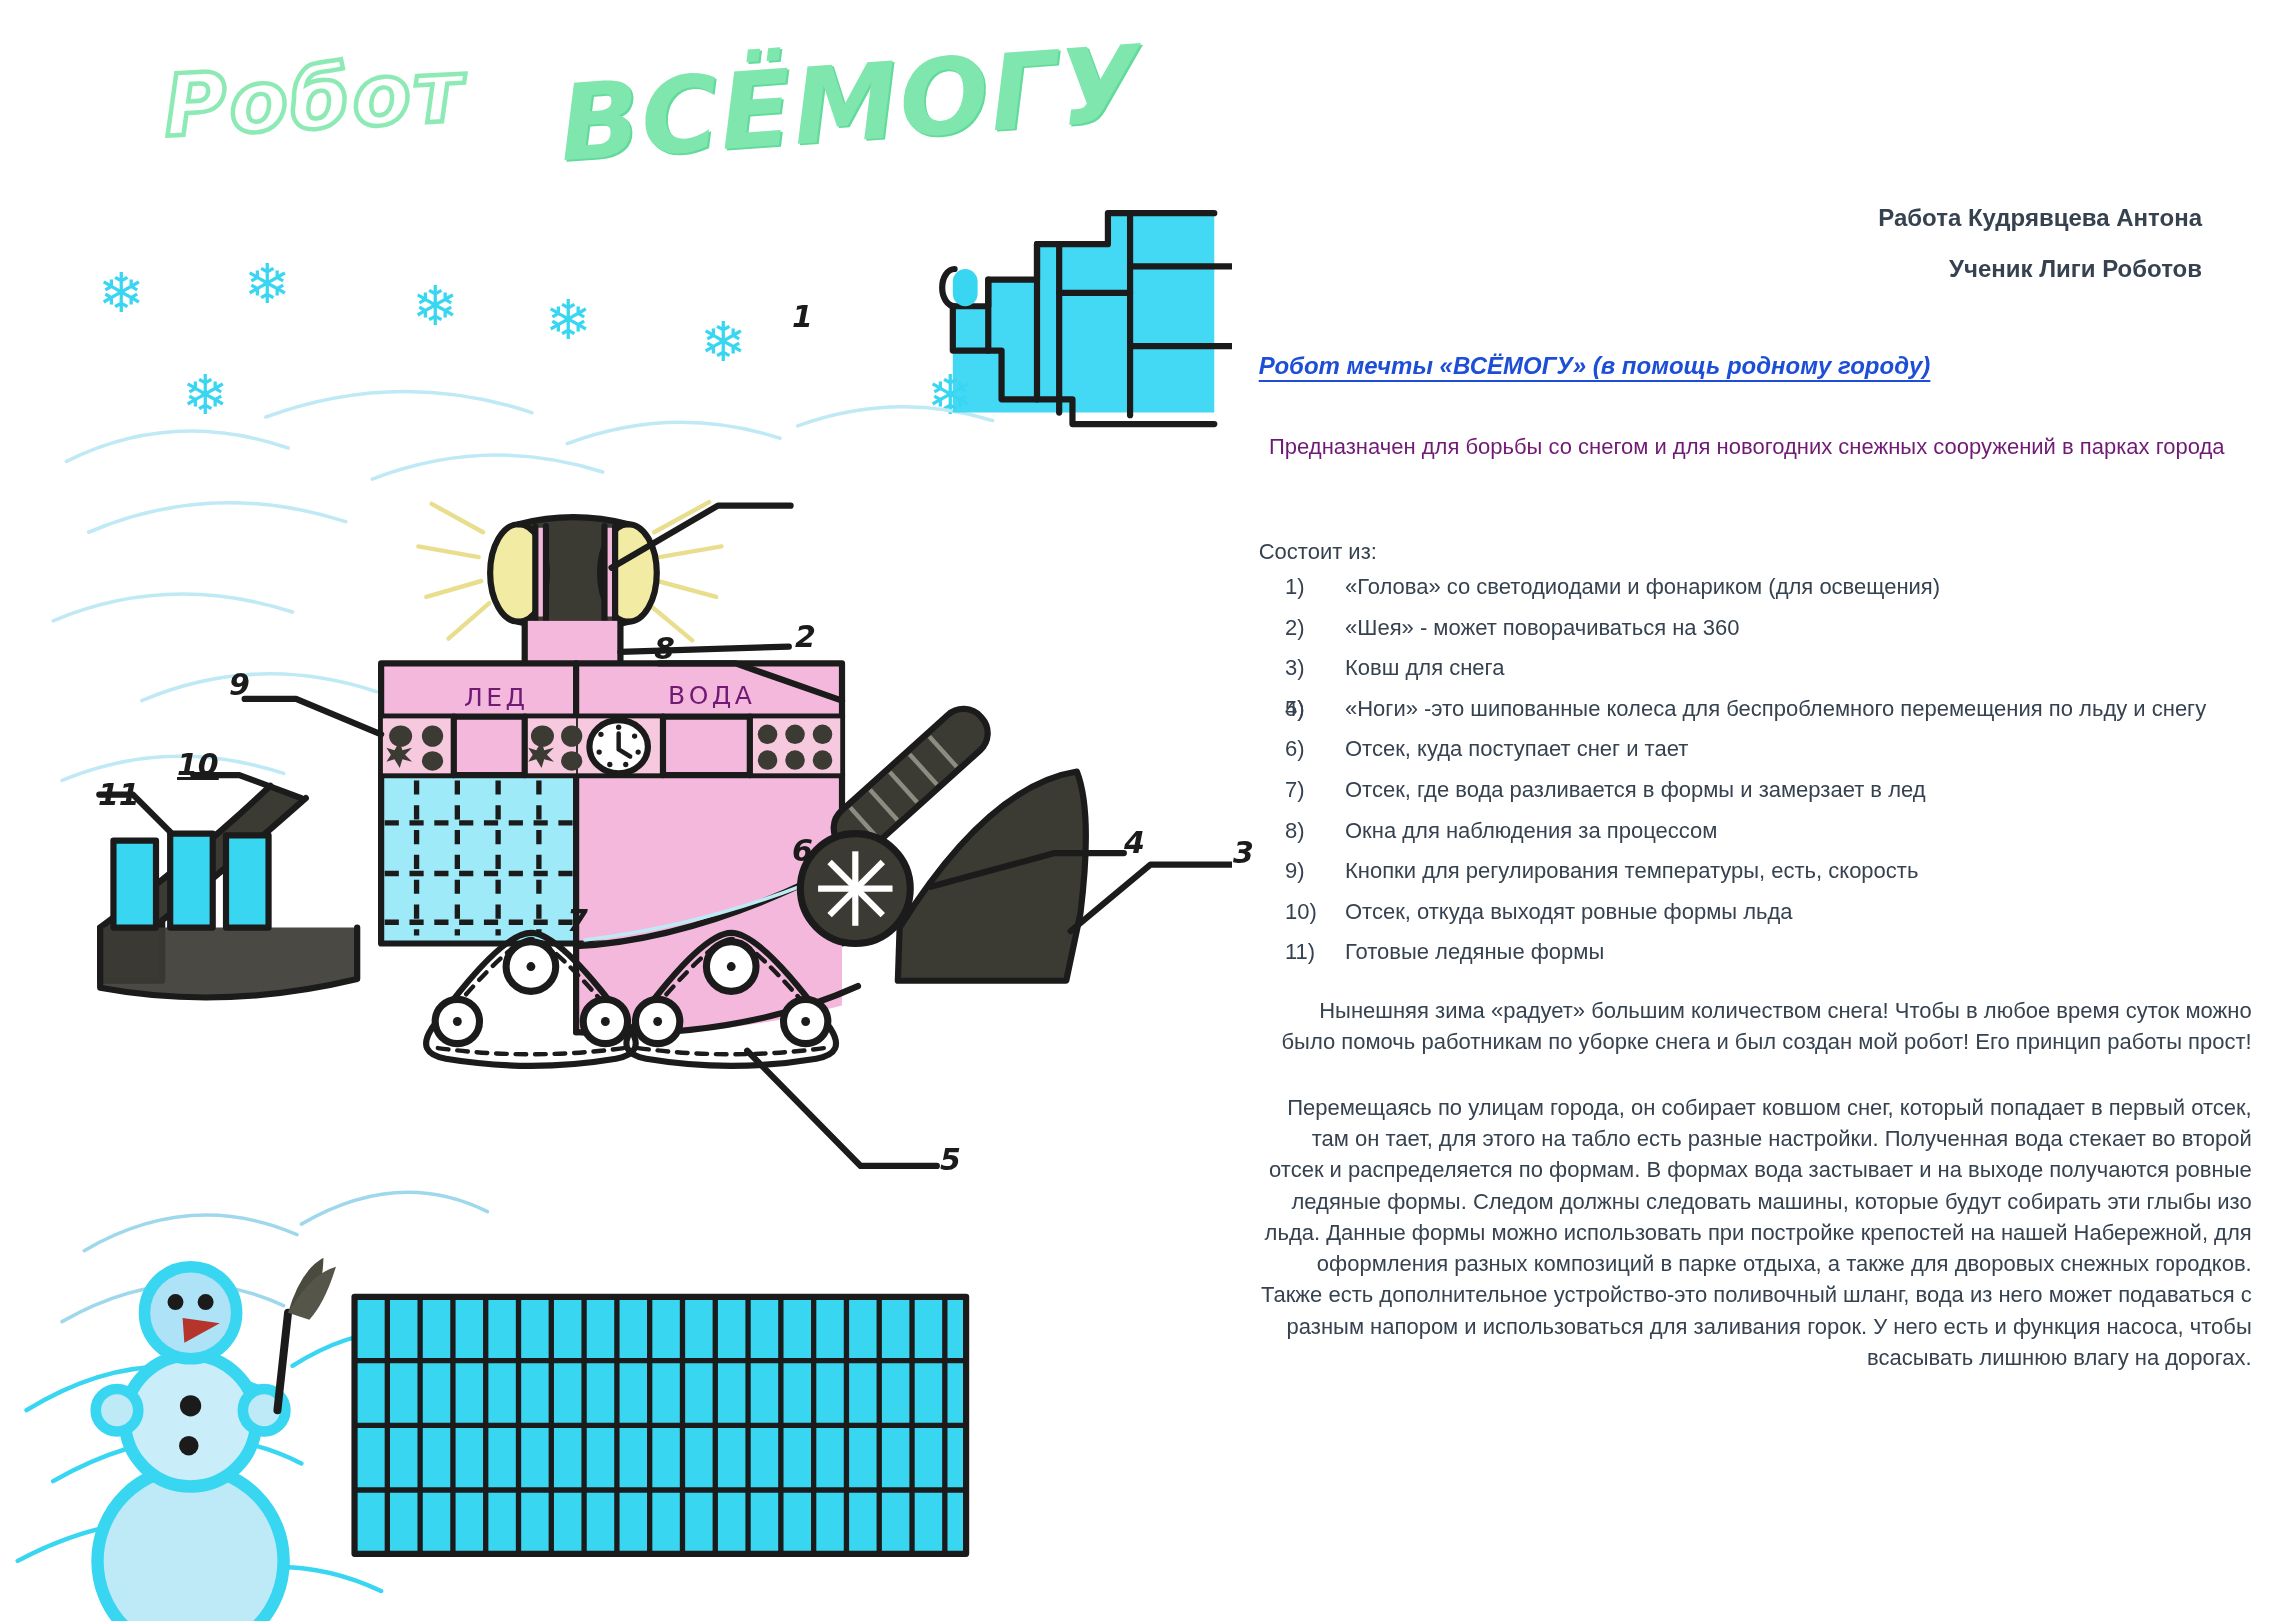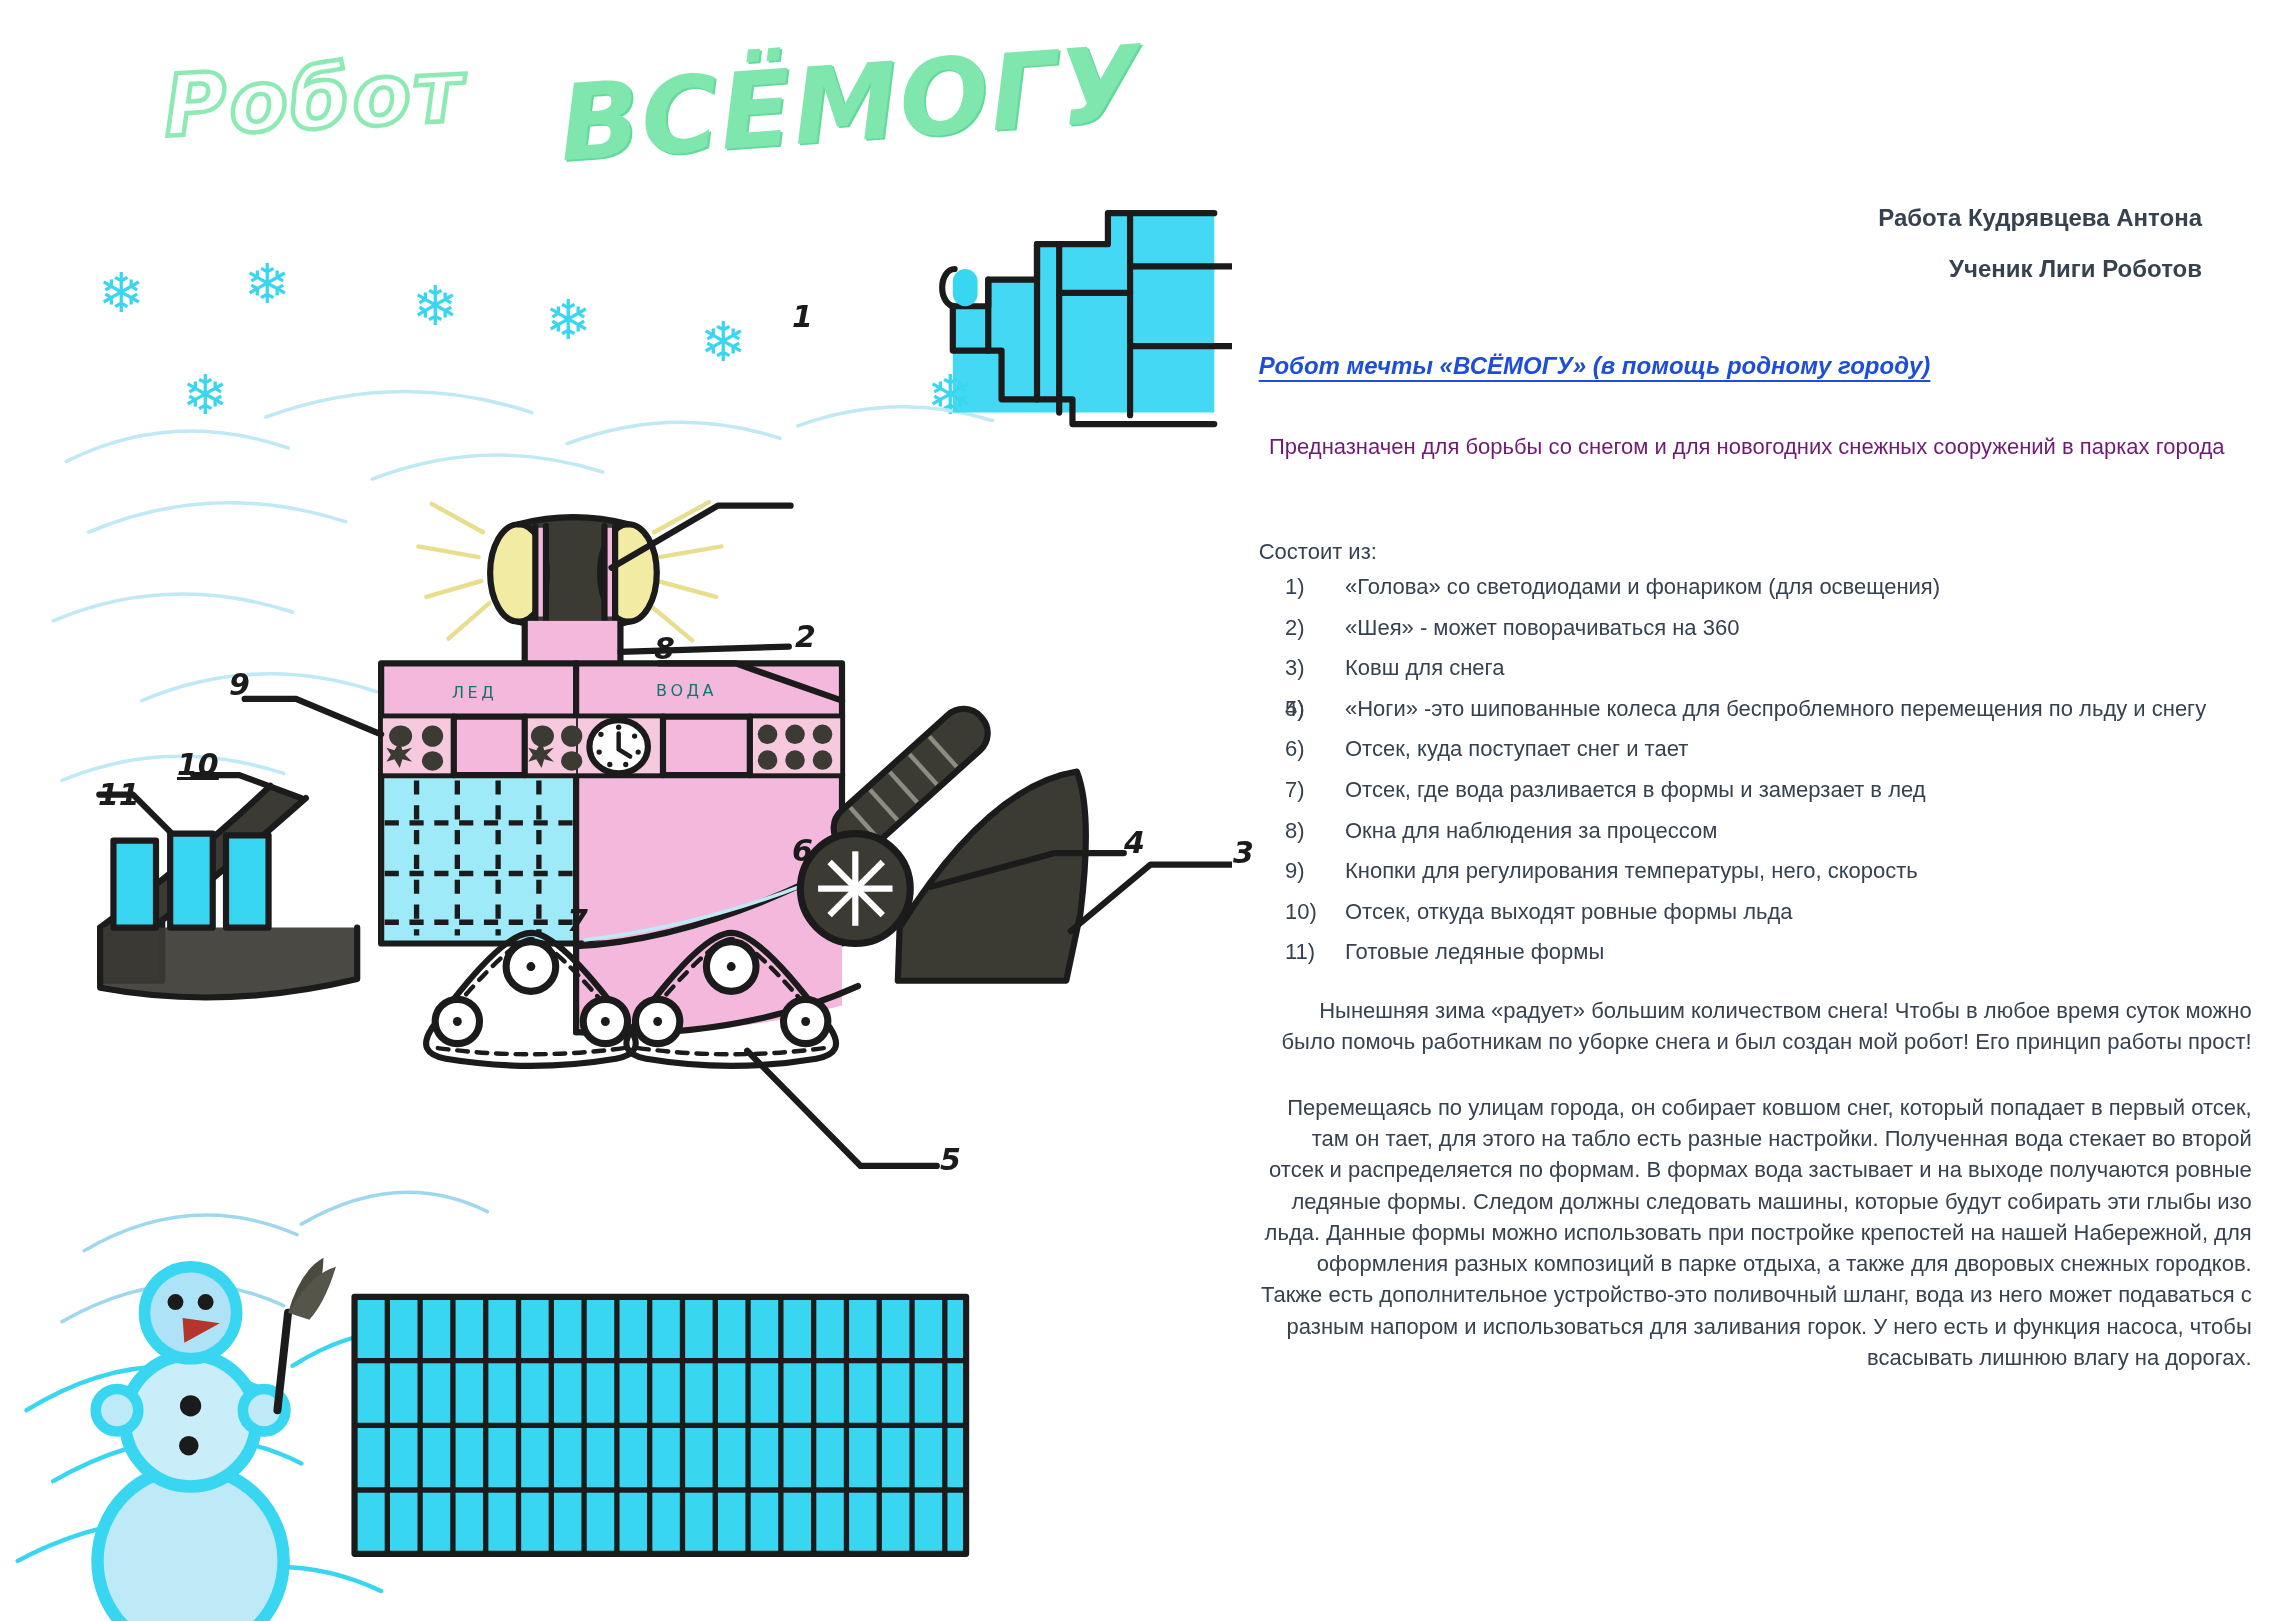--- a/index.html
+++ b/index.html
@@ -62,23 +62,24 @@
     position: absolute;
     font-family: "DejaVu Sans", sans-serif;
     font-size: 30px;
     font-weight: 700;
     color: #1b1b1b;
     font-style: italic;
   }
   .panel-word {
     position: absolute;
     font-family: "DejaVu Sans", sans-serif;
-    font-size: 16px;
+    font-size: 25px;
     letter-spacing: 3.5px;
-    color: #0f766e;
+    color: #701a75;
+    margin-left: 12px;
   }
 
   
   #doc-panel {
     position: absolute;
     left: 1241px; top: 0;
     width: 1029px; height: 1622px;
   }
   .credit {
     text-align: right;
@@ -477,21 +478,21 @@
 
   <ul id="parts-list">
     <li><span class="num">1)</span><span>«Голова» со светодиодами и фонариком (для освещения)</span></li>
     <li><span class="num">2)</span><span>«Шея» - может поворачиваться на 360</span></li>
     <li><span class="num">3)</span><span>Ковш для снега</span></li>
     <li><span class="num">4)</span></li>
     <li><span class="num">5)</span><span>«Ноги» -это шипованные колеса для беспроблемного перемещения по льду и снегу</span></li>
     <li><span class="num">6)</span><span>Отсек, куда поступает снег и тает</span></li>
     <li><span class="num">7)</span><span>Отсек, где вода разливается в формы и замерзает в лед</span></li>
     <li><span class="num">8)</span><span>Окна для наблюдения за процессом</span></li>
-    <li><span class="num">9)</span><span>Кнопки для регулирования температуры, него, скорость</span></li>
+    <li><span class="num">9)</span><span>Кнопки для регулирования температуры, есть, скорость</span></li>
     <li><span class="num">10)</span><span>Отсек, откуда выходят ровные формы льда</span></li>
     <li><span class="num">11)</span><span>Готовые ледяные формы</span></li>
   </ul>
 
   <div id="par-1" class="body-par">Нынешняя зима «радует» большим количеством снега! Чтобы в любое время суток можно было помочь работникам по уборке снега и был создан мой робот! Его принцип работы прост!</div>
   <div id="par-2" class="body-par">Перемещаясь по улицам города, он собирает ковшом снег, который попадает в первый отсек, там он тает, для этого на табло есть разные настройки.  Полученная вода стекает во второй отсек и распределяется по формам. В формах вода застывает и на выходе получаются ровные ледяные формы. Следом должны следовать машины, которые будут собирать эти глыбы изо льда. Данные формы можно использовать при постройке крепостей на нашей Набережной, для оформления разных композиций в парке отдыха, а также для дворовых снежных городков.  Также есть дополнительное устройство-это поливочный шланг, вода из него может подаваться с разным напором и использоваться для заливания горок. У него есть и функция насоса, чтобы всасывать лишнюю влагу на дорогах.</div>
 </div>
 
 
 </body></html>

